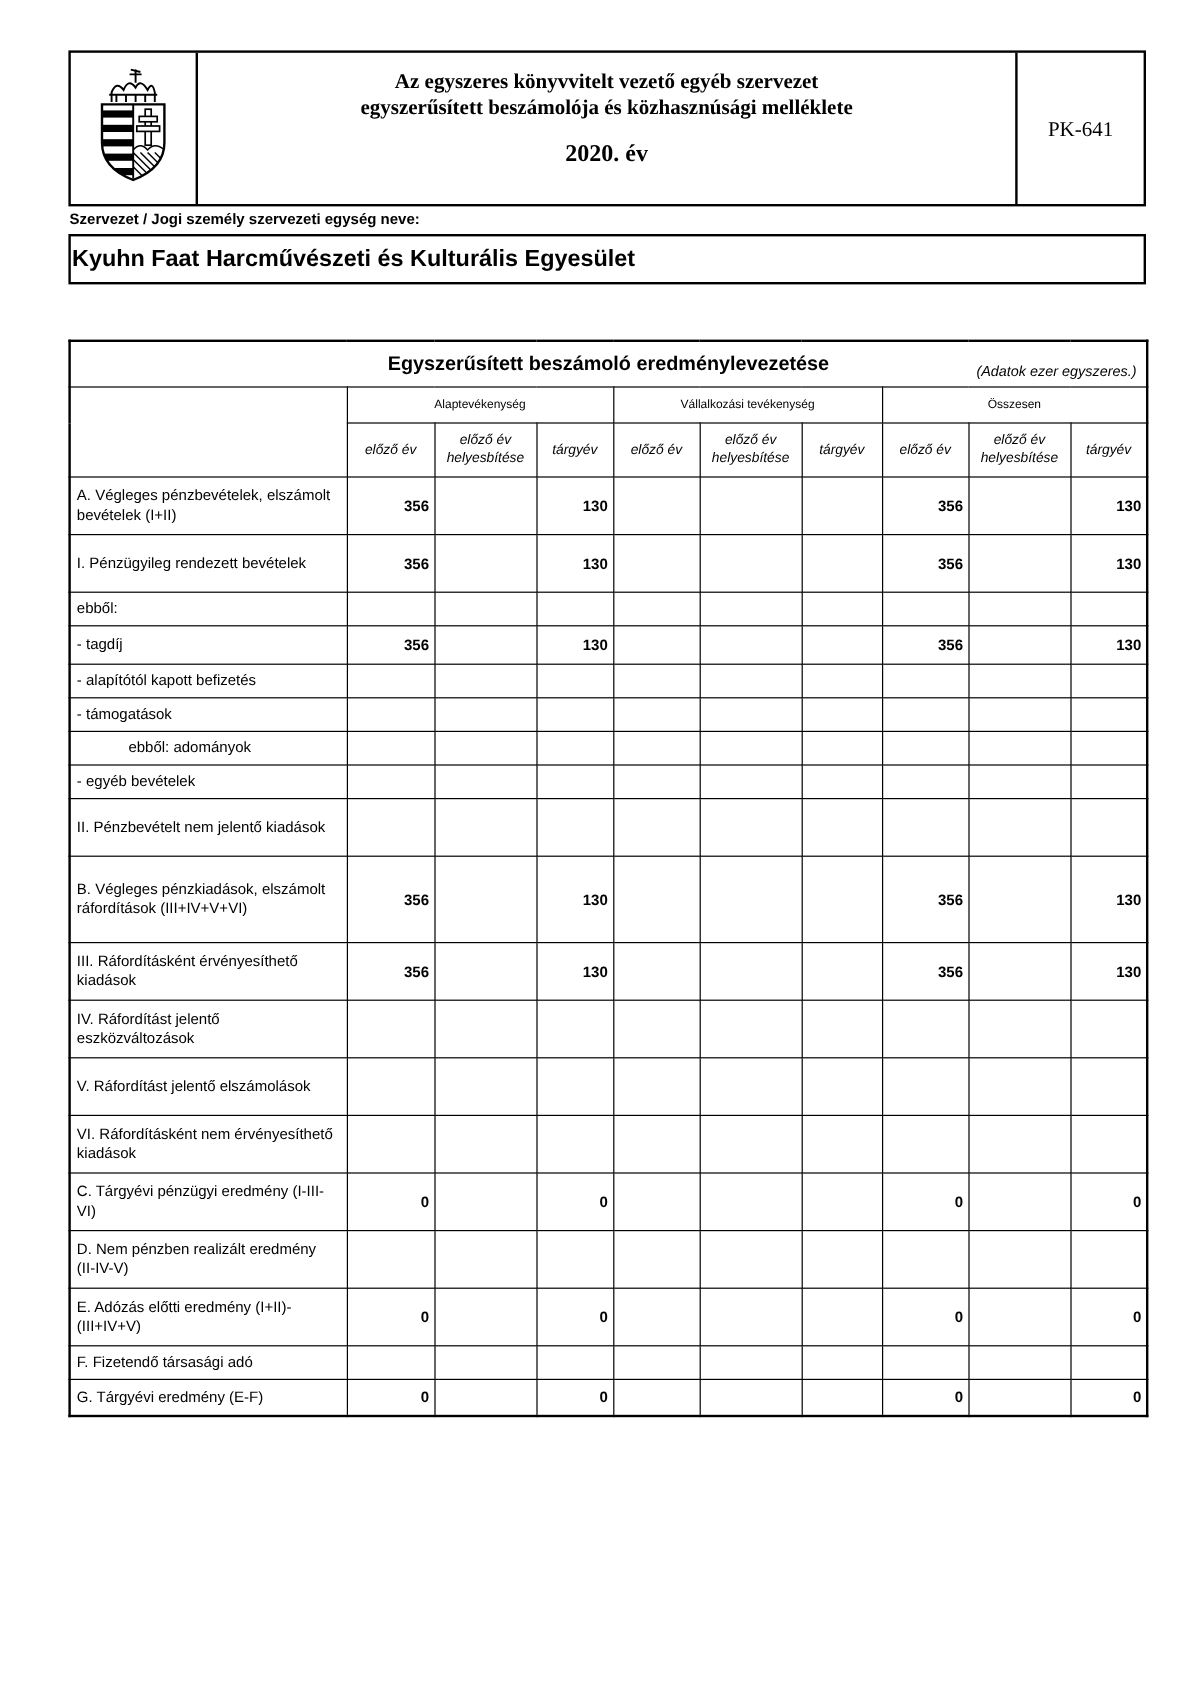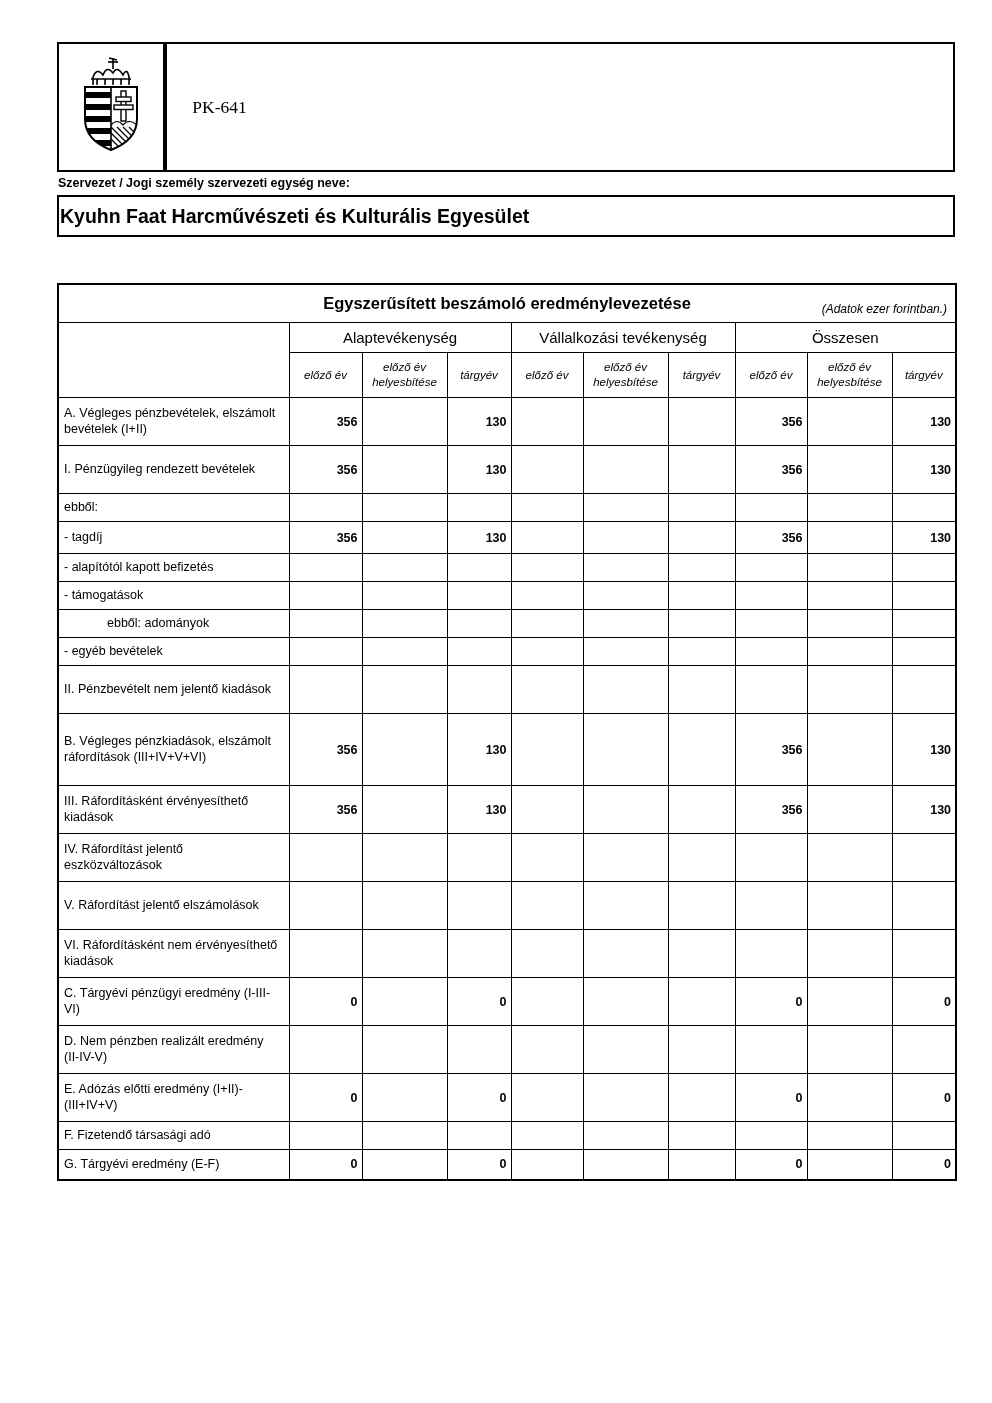--- a/index.html
+++ b/index.html
@@ -110,21 +110,21 @@
     right: 8px;
     bottom: 6px;
     font-style: italic;
     font-size: 12px;
     font-weight: normal;
   }
   .group-row td {
     height: 30px;
     text-align: center;
     vertical-align: middle;
-    font-size: 15px;
+    font-size: 10px;
   }
   .sub-row td {
     height: 45px;
     text-align: center;
     vertical-align: middle;
     font-style: italic;
     font-size: 11.5px;
     line-height: 1.3;
     padding: 0 2px;
   }
@@ -204,20 +204,25 @@
         <g clip-path="url(#shieldClip)" stroke="#000" stroke-width="1.2" fill="none">
           <path d="M36,70 Q42,63 48,70 Q54,63 62,70"></path>
           <line x1="36" y1="72" x2="58" y2="94"></line>
           <line x1="36" y1="78" x2="52" y2="94"></line>
           <line x1="36" y1="84" x2="46" y2="94"></line>
           <line x1="42" y1="72" x2="62" y2="92"></line>
           <line x1="48" y1="72" x2="62" y2="86"></line>
           <line x1="54" y1="72" x2="62" y2="80"></line>
         </g>
       </svg>
+    </div>
+    <div class="title-cell">
+      <div class="title-line">Az egyszeres könyvvitelt vezető egyéb szervezet</div>
+      <div class="title-line">egyszerűsített beszámolója és közhasznúsági melléklete</div>
+      <div class="year-line">2020. év</div>
     </div>
     <div class="pk-cell">PK-641</div>
   </div>
 
   <div class="org-label">Szervezet / Jogi személy szervezeti egység neve:</div>
   <div class="org-box">
     <span>Kyuhn Faat Harcművészeti és Kulturális Egyesület</span>
   </div>
 
   <table class="main-table">
@@ -230,21 +235,21 @@
         <col style="width:85px">
         <col style="width:67px">
       <col style="width:72px">
         <col style="width:85px">
         <col style="width:64px">
     </colgroup>
     <thead>
       <tr class="title-row">
         <td colspan="10">
           <span class="tbl-title">Egyszerűsített beszámoló eredménylevezetése</span>
-          <span class="unit-note">(Adatok ezer forintban.)</span>
+          <span class="unit-note">(Adatok ezer egyszeres.)</span>
         </td>
       </tr>
       <tr class="group-row">
         <td rowspan="2"></td>
         <td colspan="3">Alaptevékenység</td>
         <td colspan="3">Vállalkozási tevékenység</td>
         <td colspan="3">Összesen</td>
       </tr>
       <tr class="sub-row">
         <td>előző év</td>

